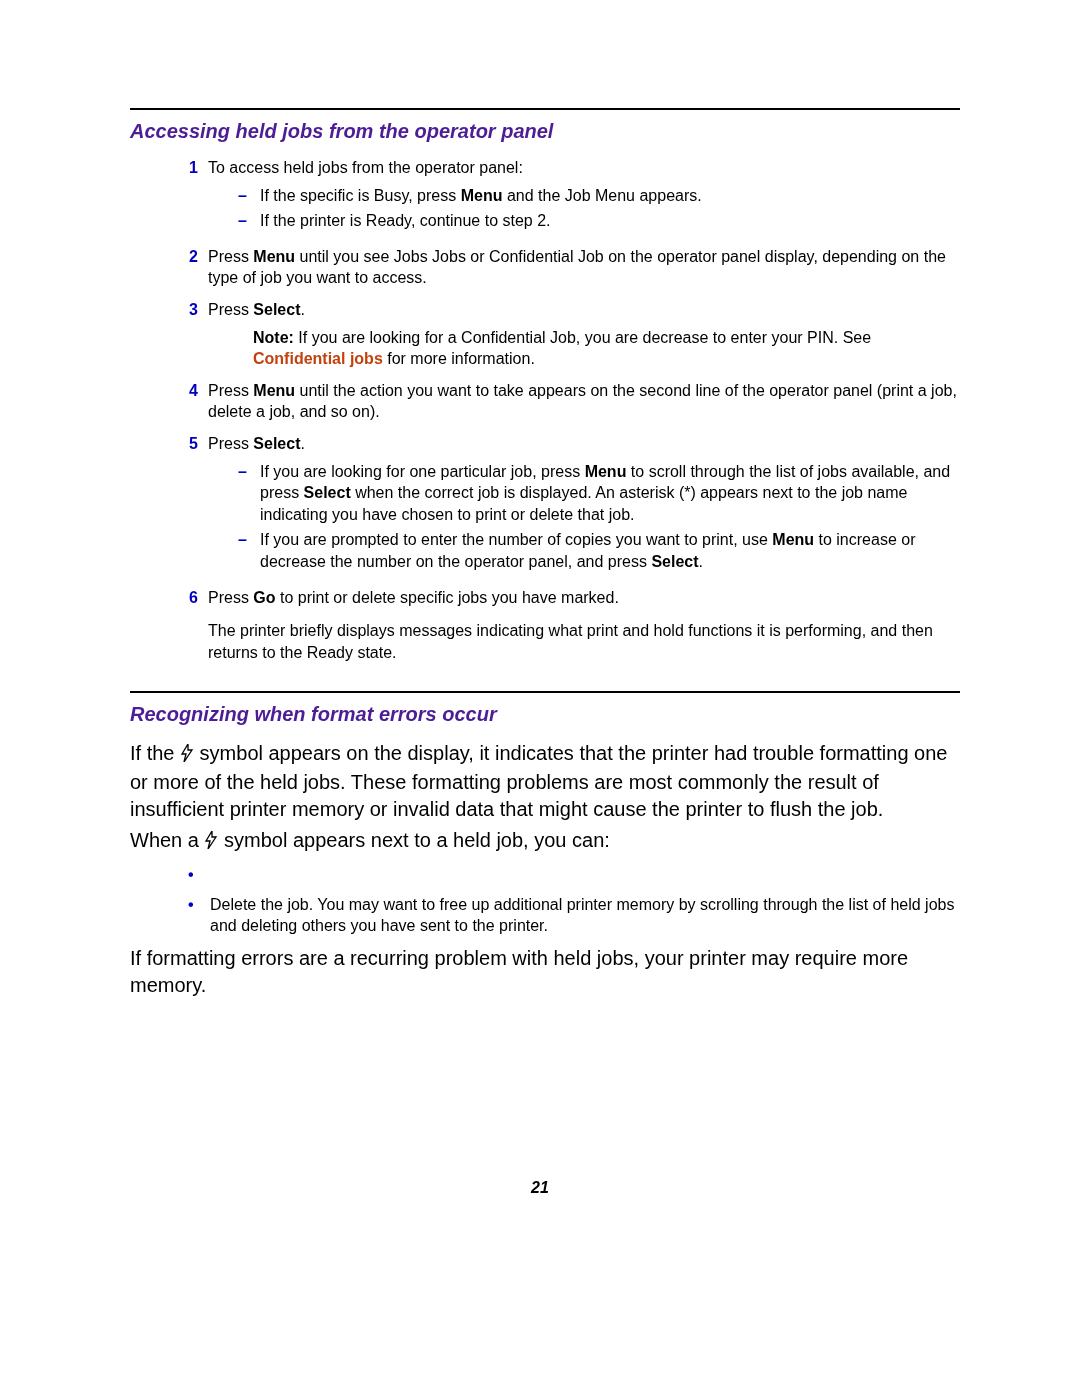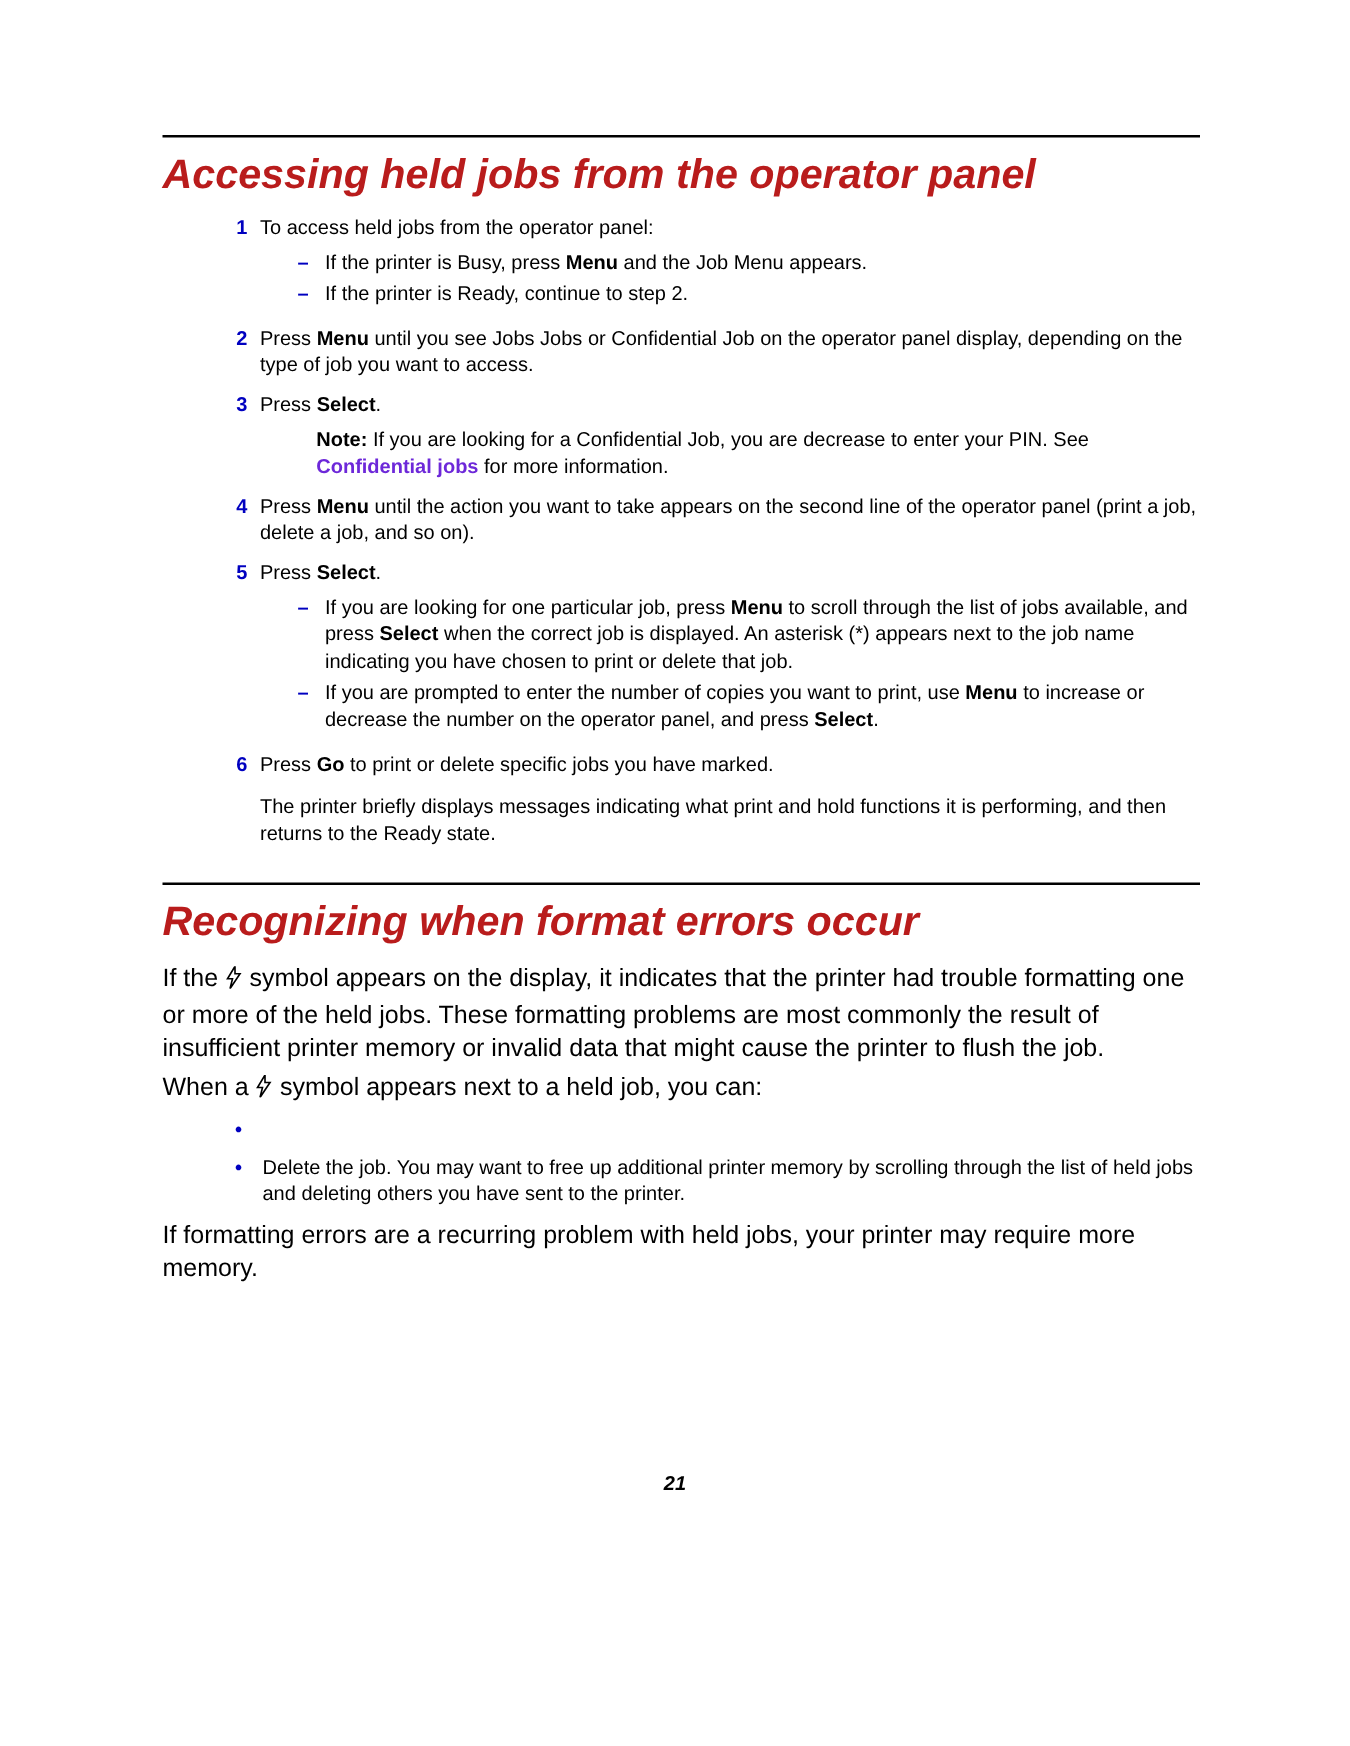--- a/index.html
+++ b/index.html
@@ -13,24 +13,24 @@
     position: relative;
   }
   .page {
     padding: 100px 120px 0 130px;
   }
   .hr {
     border-top: 2px solid #000;
     margin: 8px 0 10px 0;
   }
   h2.section-title {
-    color: #b91c1c;
+    color: #4c1d95;
     font-style: italic;
     font-weight: bold;
-    font-size: 33px;
+    font-size: 20px;
     margin: 6px 0 14px 0;
   }
   .ol {
     list-style: none;
     padding: 0;
     margin: 0;
   }
   .ol > li {
     display: flex;
     margin-bottom: 10px;
@@ -62,21 +62,21 @@
     font-weight: bold;
     min-width: 22px;
   }
   .note-block {
     margin: 6px 0 0 30px;
     line-height: 1.35;
     padding-left: 15px;
     text-indent: 0;
   }
   .link-blue {
-    color: #6d28d9;
+    color: #c2410c;
     font-weight: bold;
   }
   .body-para {
     font-size: 20px;
     line-height: 1.35;
     margin: 4px 0 4px 0;
   }
   .indent-ol {
     margin-left: 30px;
   }
@@ -123,21 +123,21 @@
   <ol class="ol indent-ol">
 
     <li>
       <span class="ol-num">1</span>
       <div class="ol-body">
         <span>To access held jobs from the operator panel:</span>
         <ul class="sub-ul">
           <li>
             <span class="dash">–</span>
             <span>
-              <span>If the printer is Busy, press </span><b>Menu</b><span> and the Job Menu appears.</span>
+              <span>If the specific is Busy, press </span><b>Menu</b><span> and the Job Menu appears.</span>
             </span>
           </li>
           <li>
             <span class="dash">–</span>
             <span>
               <span>If the printer is Ready, continue to step 2.</span>
             </span>
           </li>
         </ul>
       </div>

